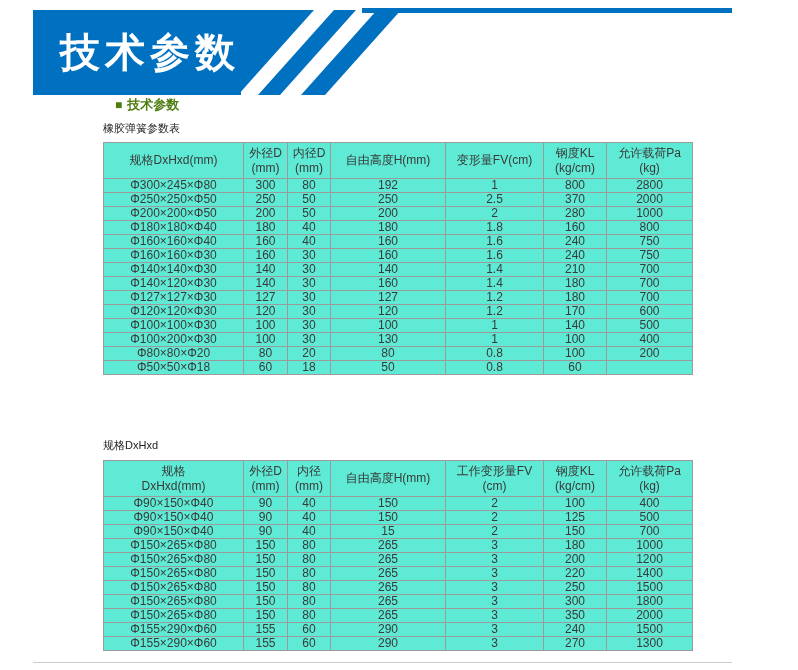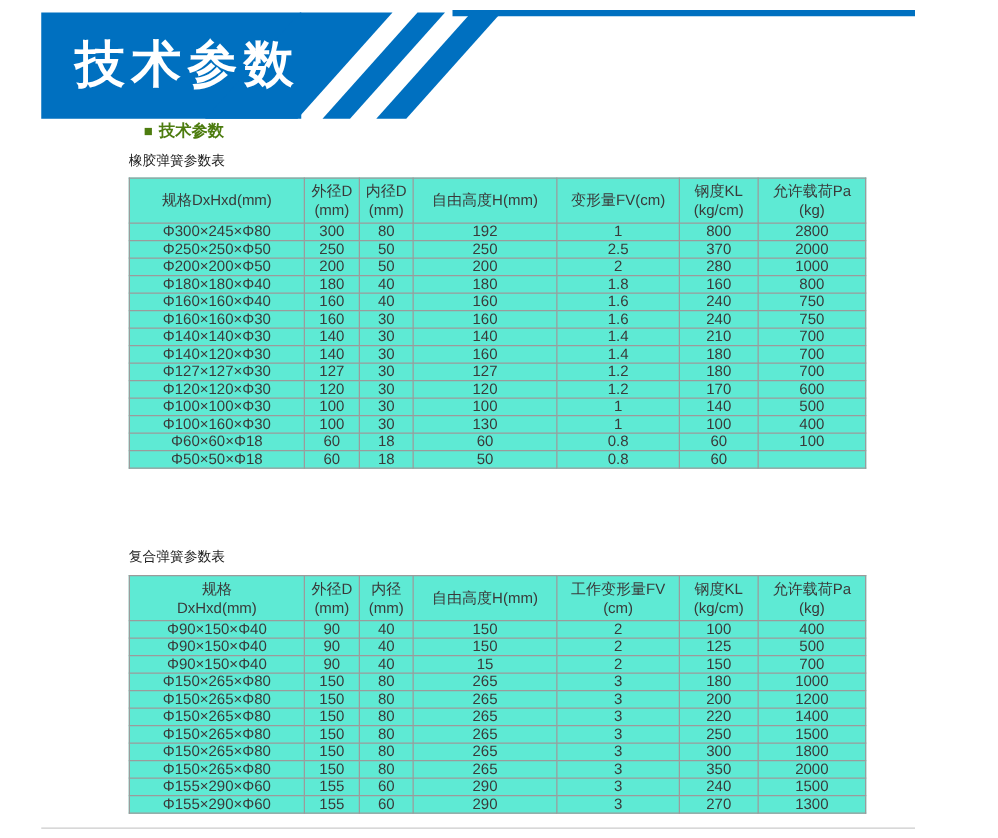--- a/index.html
+++ b/index.html
@@ -194,50 +194,50 @@
         <tr>
           <td>Φ100×100×Φ30</td>
           <td>100</td>
           <td>30</td>
           <td>100</td>
           <td>1</td>
           <td>140</td>
           <td>500</td>
         </tr>
         <tr>
-          <td>Φ100×160×Φ30</td>
+          <td>Φ100×200×Φ30</td>
           <td>100</td>
           <td>30</td>
           <td>130</td>
           <td>1</td>
           <td>100</td>
           <td>400</td>
         </tr>
         <tr>
-          <td>Φ60×60×Φ18</td>
-          <td>60</td>
-          <td>18</td>
-          <td>60</td>
+          <td>Φ80×80×Φ20</td>
+          <td>80</td>
+          <td>20</td>
+          <td>80</td>
           <td>0.8</td>
-          <td>60</td>
-          <td>100</td>
+          <td>100</td>
+          <td>200</td>
         </tr>
         <tr>
           <td>Φ50×50×Φ18</td>
           <td>60</td>
           <td>18</td>
           <td>50</td>
           <td>0.8</td>
           <td>60</td>
           <td></td>
         </tr>
       </tbody>
   </table>
 
-  <div class="tbl-title" id="table2-title">复合弹簧参数表</div>
+  <div class="tbl-title" id="table2-title">规格DxHxd</div>
   <table class="spec-table" id="table2">
     <colgroup>
       <col style="width:140px">
         <col style="width:44px">
         <col style="width:43px">
       <col style="width:115px">
         <col style="width:98px">
         <col style="width:63px">
         <col style="width:86px">
     </colgroup>

